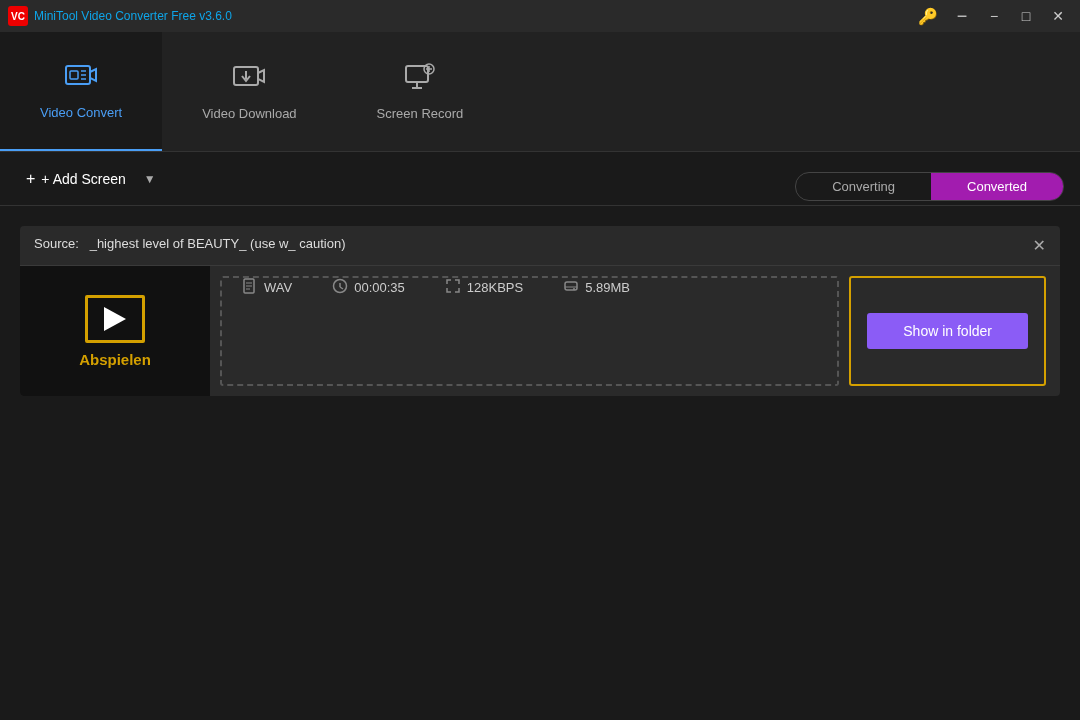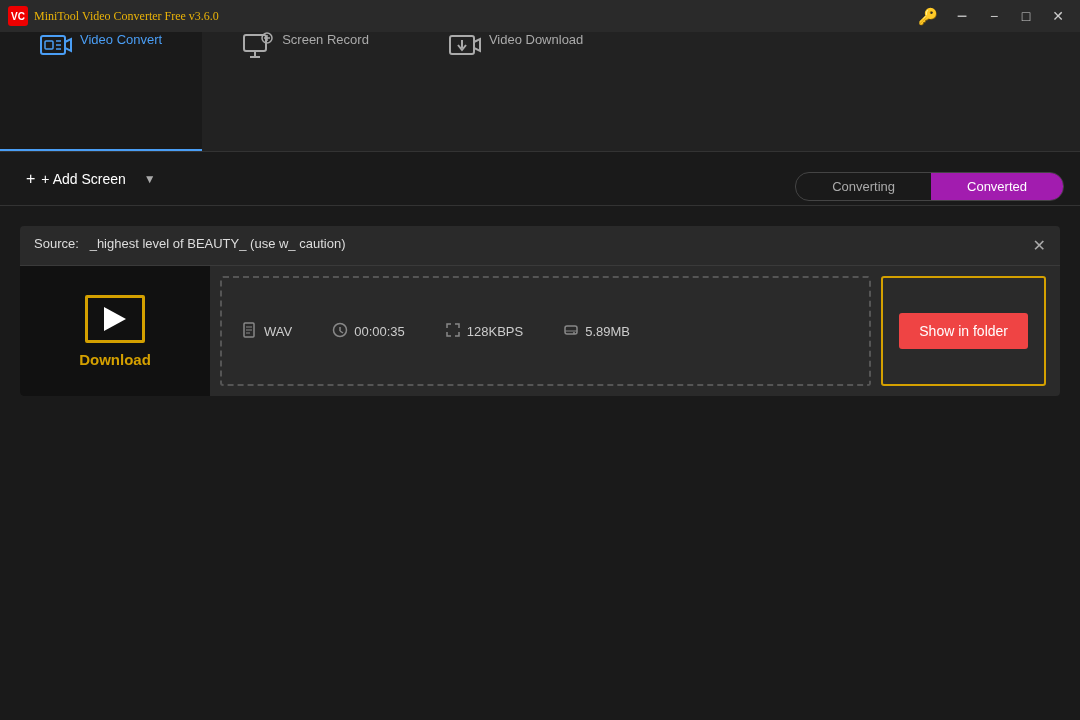--- a/index.html
+++ b/index.html
@@ -34,22 +34,21 @@
       border-radius: 3px;
       display: flex;
       align-items: center;
       justify-content: center;
       font-size: 10px;
       font-weight: bold;
       color: #fff;
     }
     #title-text {
       font-size: 12px;
-      color: #eab308;
-      font-family: Liberation Serif, serif;
+      color: #0ea5e9;
     }
     #title-bar-controls {
       display: flex;
       gap: 4px;
     }
     .title-btn {
       width: 28px;
       height: 20px;
       background: transparent;
       border: none;
@@ -74,22 +73,22 @@
     
     #nav-bar {
       display: flex;
       align-items: stretch;
       background: #222;
       height: 120px;
       border-bottom: 1px solid #333;
     }
     .nav-item {
       display: flex;
-      flex-direction: row;
-      align-items: flex-start;
+      flex-direction: column;
+      align-items: center;
       justify-content: center;
       gap: 8px;
       padding: 0 40px;
       cursor: pointer;
       color: #aaa;
       font-size: 13px;
       position: relative;
     }
     .nav-item.active {
       background: #1a1a1a;
@@ -224,21 +223,21 @@
       color: #d4a000;
       font-size: 15px;
       font-weight: bold;
       margin-top: 8px;
     }
 
     
     #file-info-area {
       flex: 1;
       display: flex;
-      align-items: center;
+      align-items: flex-start;
       padding: 0 20px;
       border: 2px dashed #555;
       margin: 10px;
       border-radius: 3px;
     }
     .info-item {
       display: flex;
       align-items: center;
       gap: 6px;
       margin-right: 40px;
@@ -253,24 +252,24 @@
     
     #show-folder-btn-area {
       display: flex;
       align-items: center;
       padding: 10px 16px;
       border: 2px solid #d4a000;
       margin: 10px 14px 10px 0;
       border-radius: 3px;
     }
     #show-folder-btn {
-      background: #ef4444;
+      background: #8b5cf6;
       color: #fff;
       border: none;
-      padding: 10px 20px;
+      padding: 10px 36px;
       font-size: 14px;
       cursor: pointer;
       border-radius: 3px;
       white-space: nowrap;
     }
   </style>
 </head>
 <body>
 
 <div id="title-bar">
@@ -302,43 +301,43 @@
         <line x1="16" y1="13" x2="21" y2="13" stroke="#4a9ef5" stroke-width="1.5"></line>
         <line x1="16" y1="17" x2="21" y2="17" stroke="#4a9ef5" stroke-width="1.5"></line>
       </svg>
     </span>
     <span>Video Convert</span>
   </div>
 
   <div class="nav-item">
     <span class="nav-icon">
       <svg width="32" height="28" viewBox="0 0 32 28" fill="none">
+        <rect x="1" y="4" width="24" height="18" rx="2" stroke="#aaa" stroke-width="2" fill="none"></rect>
+        <path d="M25 10 L31 7 L31 19 L25 16 Z" stroke="#aaa" stroke-width="2" fill="none"></path>
+        <line x1="13" y1="8" x2="13" y2="16" stroke="#aaa" stroke-width="2"></line>
+        <path d="M9 13 L13 18 L17 13" stroke="#aaa" stroke-width="2" fill="none"></path>
+      </svg>
+    </span>
+    <span>Video Download</span>
+  </div>
+
+  <div class="nav-item">
+    <span class="nav-icon">
+      <svg width="32" height="28" viewBox="0 0 32 28" fill="none">
         <rect x="2" y="3" width="22" height="16" rx="2" stroke="#aaa" stroke-width="2" fill="none"></rect>
         <line x1="13" y1="19" x2="13" y2="25" stroke="#aaa" stroke-width="2"></line>
         <line x1="8" y1="25" x2="18" y2="25" stroke="#aaa" stroke-width="2"></line>
         <circle cx="25" cy="6" r="5" stroke="#aaa" stroke-width="1.5" fill="none"></circle>
         <line x1="25" y1="3" x2="25" y2="9" stroke="#aaa" stroke-width="1.5"></line>
         <line x1="22" y1="6" x2="28" y2="6" stroke="#aaa" stroke-width="1.5"></line>
       </svg>
     </span>
     <span>Screen Record</span>
   </div>
 
-  <div class="nav-item">
-    <span class="nav-icon">
-      <svg width="32" height="28" viewBox="0 0 32 28" fill="none">
-        <rect x="1" y="4" width="24" height="18" rx="2" stroke="#aaa" stroke-width="2" fill="none"></rect>
-        <path d="M25 10 L31 7 L31 19 L25 16 Z" stroke="#aaa" stroke-width="2" fill="none"></path>
-        <line x1="13" y1="8" x2="13" y2="16" stroke="#aaa" stroke-width="2"></line>
-        <path d="M9 13 L13 18 L17 13" stroke="#aaa" stroke-width="2" fill="none"></path>
-      </svg>
-    </span>
-    <span>Video Download</span>
-  </div>
-
 </div>
 
 <div id="toolbar">
   <button id="add-files-btn">
     <span style="font-size:16px;">+</span>
     <span style="margin-left:2px;">+ Add Screen</span>
   </button>
   <button id="add-files-dropdown" class="title-btn" style="color:#aaa;background:transparent;border:none;cursor:pointer;font-size:12px;">▼</button>
 
   <div id="tabs">
@@ -359,21 +358,21 @@
       </span>
       <button id="close-card-btn">✕</button>
     </div>
 
     <div id="item-body">
 
       <div id="thumbnail-area">
         <div id="play-btn-box">
           <div id="play-triangle"></div>
         </div>
-        <div id="abspielen-label">Download</div>
+        <div id="abspielen-label">Abspielen</div>
       </div>
 
       <div id="file-info-area">
         <div class="info-item">
           <span class="info-icon">
             <svg width="16" height="16" viewBox="0 0 16 16" fill="none">
               <rect x="2" y="1" width="10" height="14" rx="1" stroke="#888" stroke-width="1.5" fill="none"></rect>
               <line x1="4" y1="5" x2="10" y2="5" stroke="#888" stroke-width="1"></line>
               <line x1="4" y1="8" x2="10" y2="8" stroke="#888" stroke-width="1"></line>
               <line x1="4" y1="11" x2="8" y2="11" stroke="#888" stroke-width="1"></line>

